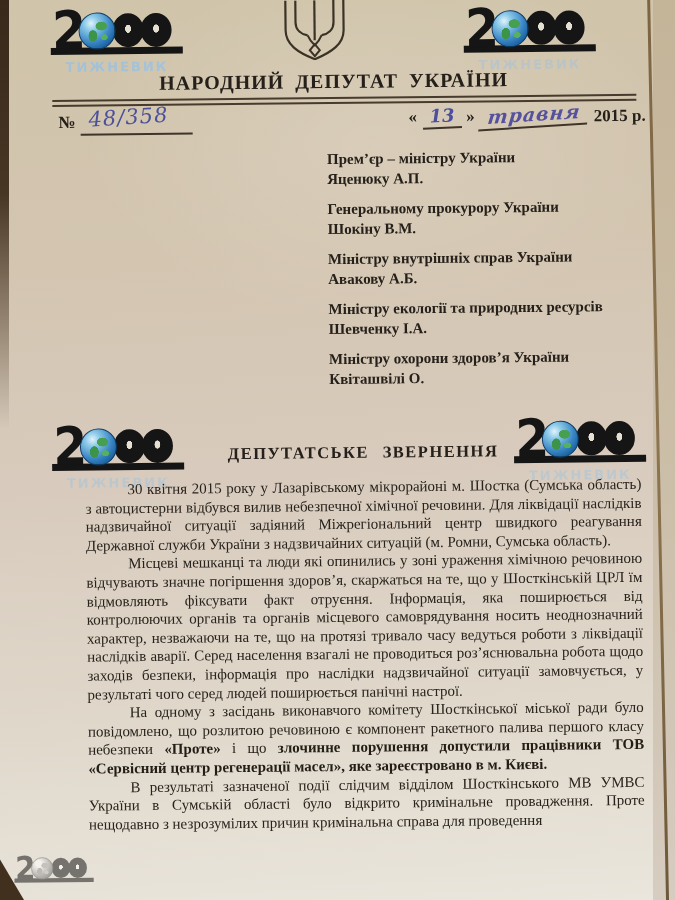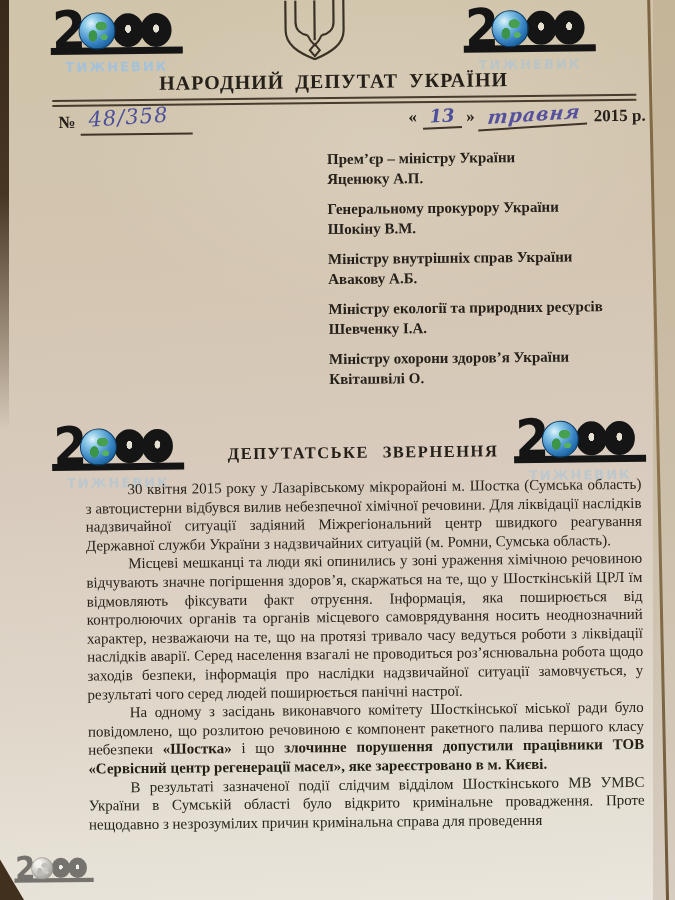--- a/index.html
+++ b/index.html
@@ -192,21 +192,21 @@
       <div class="entry">
         <span class="a-title">Міністру охорони здоров’я України</span>
         <span class="a-name">Квіташвілі О.</span>
       </div>
     </div>
 
     <div class="doc-heading">ДЕПУТАТСЬКЕ ЗВЕРНЕННЯ</div>
     <div class="doc-body">
         <p><span>30 квітня 2015 року у Лазарівському мікрорайоні м. Шостка (Сумська область) з автоцистерни відбувся вилив небезпечної хімічної речовини. Для ліквідації наслідків надзвичайної ситуації задіяний Міжрегіональний центр швидкого реагування Державної служби України з надзвичайних ситуацій (м. Ромни, Сумська область).</span></p>
         <p><span>Місцеві мешканці та люди які опинились у зоні ураження хімічною речовиною відчувають значне погіршення здоров’я, скаржаться на те, що у Шосткінській ЦРЛ їм відмовляють фіксувати факт отруєння. Інформація, яка поширюється від контролюючих органів та органів місцевого самоврядування носить неоднозначний характер, незважаючи на те, що на протязі тривало часу ведуться роботи з ліквідації наслідків аварії. Серед населення  взагалі не проводиться роз’яснювальна робота щодо заходів безпеки, інформація про наслідки надзвичайної ситуації замовчується, у результаті чого серед людей поширюється панічні настрої.</span></p>
-        <p><span>На одному з засідань виконавчого комітету Шосткінської міської ради було повідомлено, що розлитою речовиною є компонент ракетного палива першого класу небезпеки </span><b>«Шостка»</b><span> і що </span><b>злочинне порушення допустили працівники ТОВ «Сервісний центр регенерації масел», яке зареєстровано в м. Києві.</b></p>
+        <p><span>На одному з засідань виконавчого комітету Шосткінської міської ради було повідомлено, що розлитою речовиною є компонент ракетного палива першого класу небезпеки </span><b>«Проте»</b><span> і що </span><b>злочинне порушення допустили працівники ТОВ «Сервісний центр регенерації масел», яке зареєстровано в м. Києві.</b></p>
         <p><span>В результаті зазначеної події слідчим відділом Шосткінського МВ УМВС України в  Сумській області було відкрито кримінальне провадження. Проте нещодавно з незрозумілих причин кримінальна справа для проведення</span></p>
       </div>
   </div>
 
   <div class="edge-right"></div>
   <div class="edge-right-line"></div>
   <div class="edge-left"></div>
   <div class="corner-bl"></div>
 </div>
 

